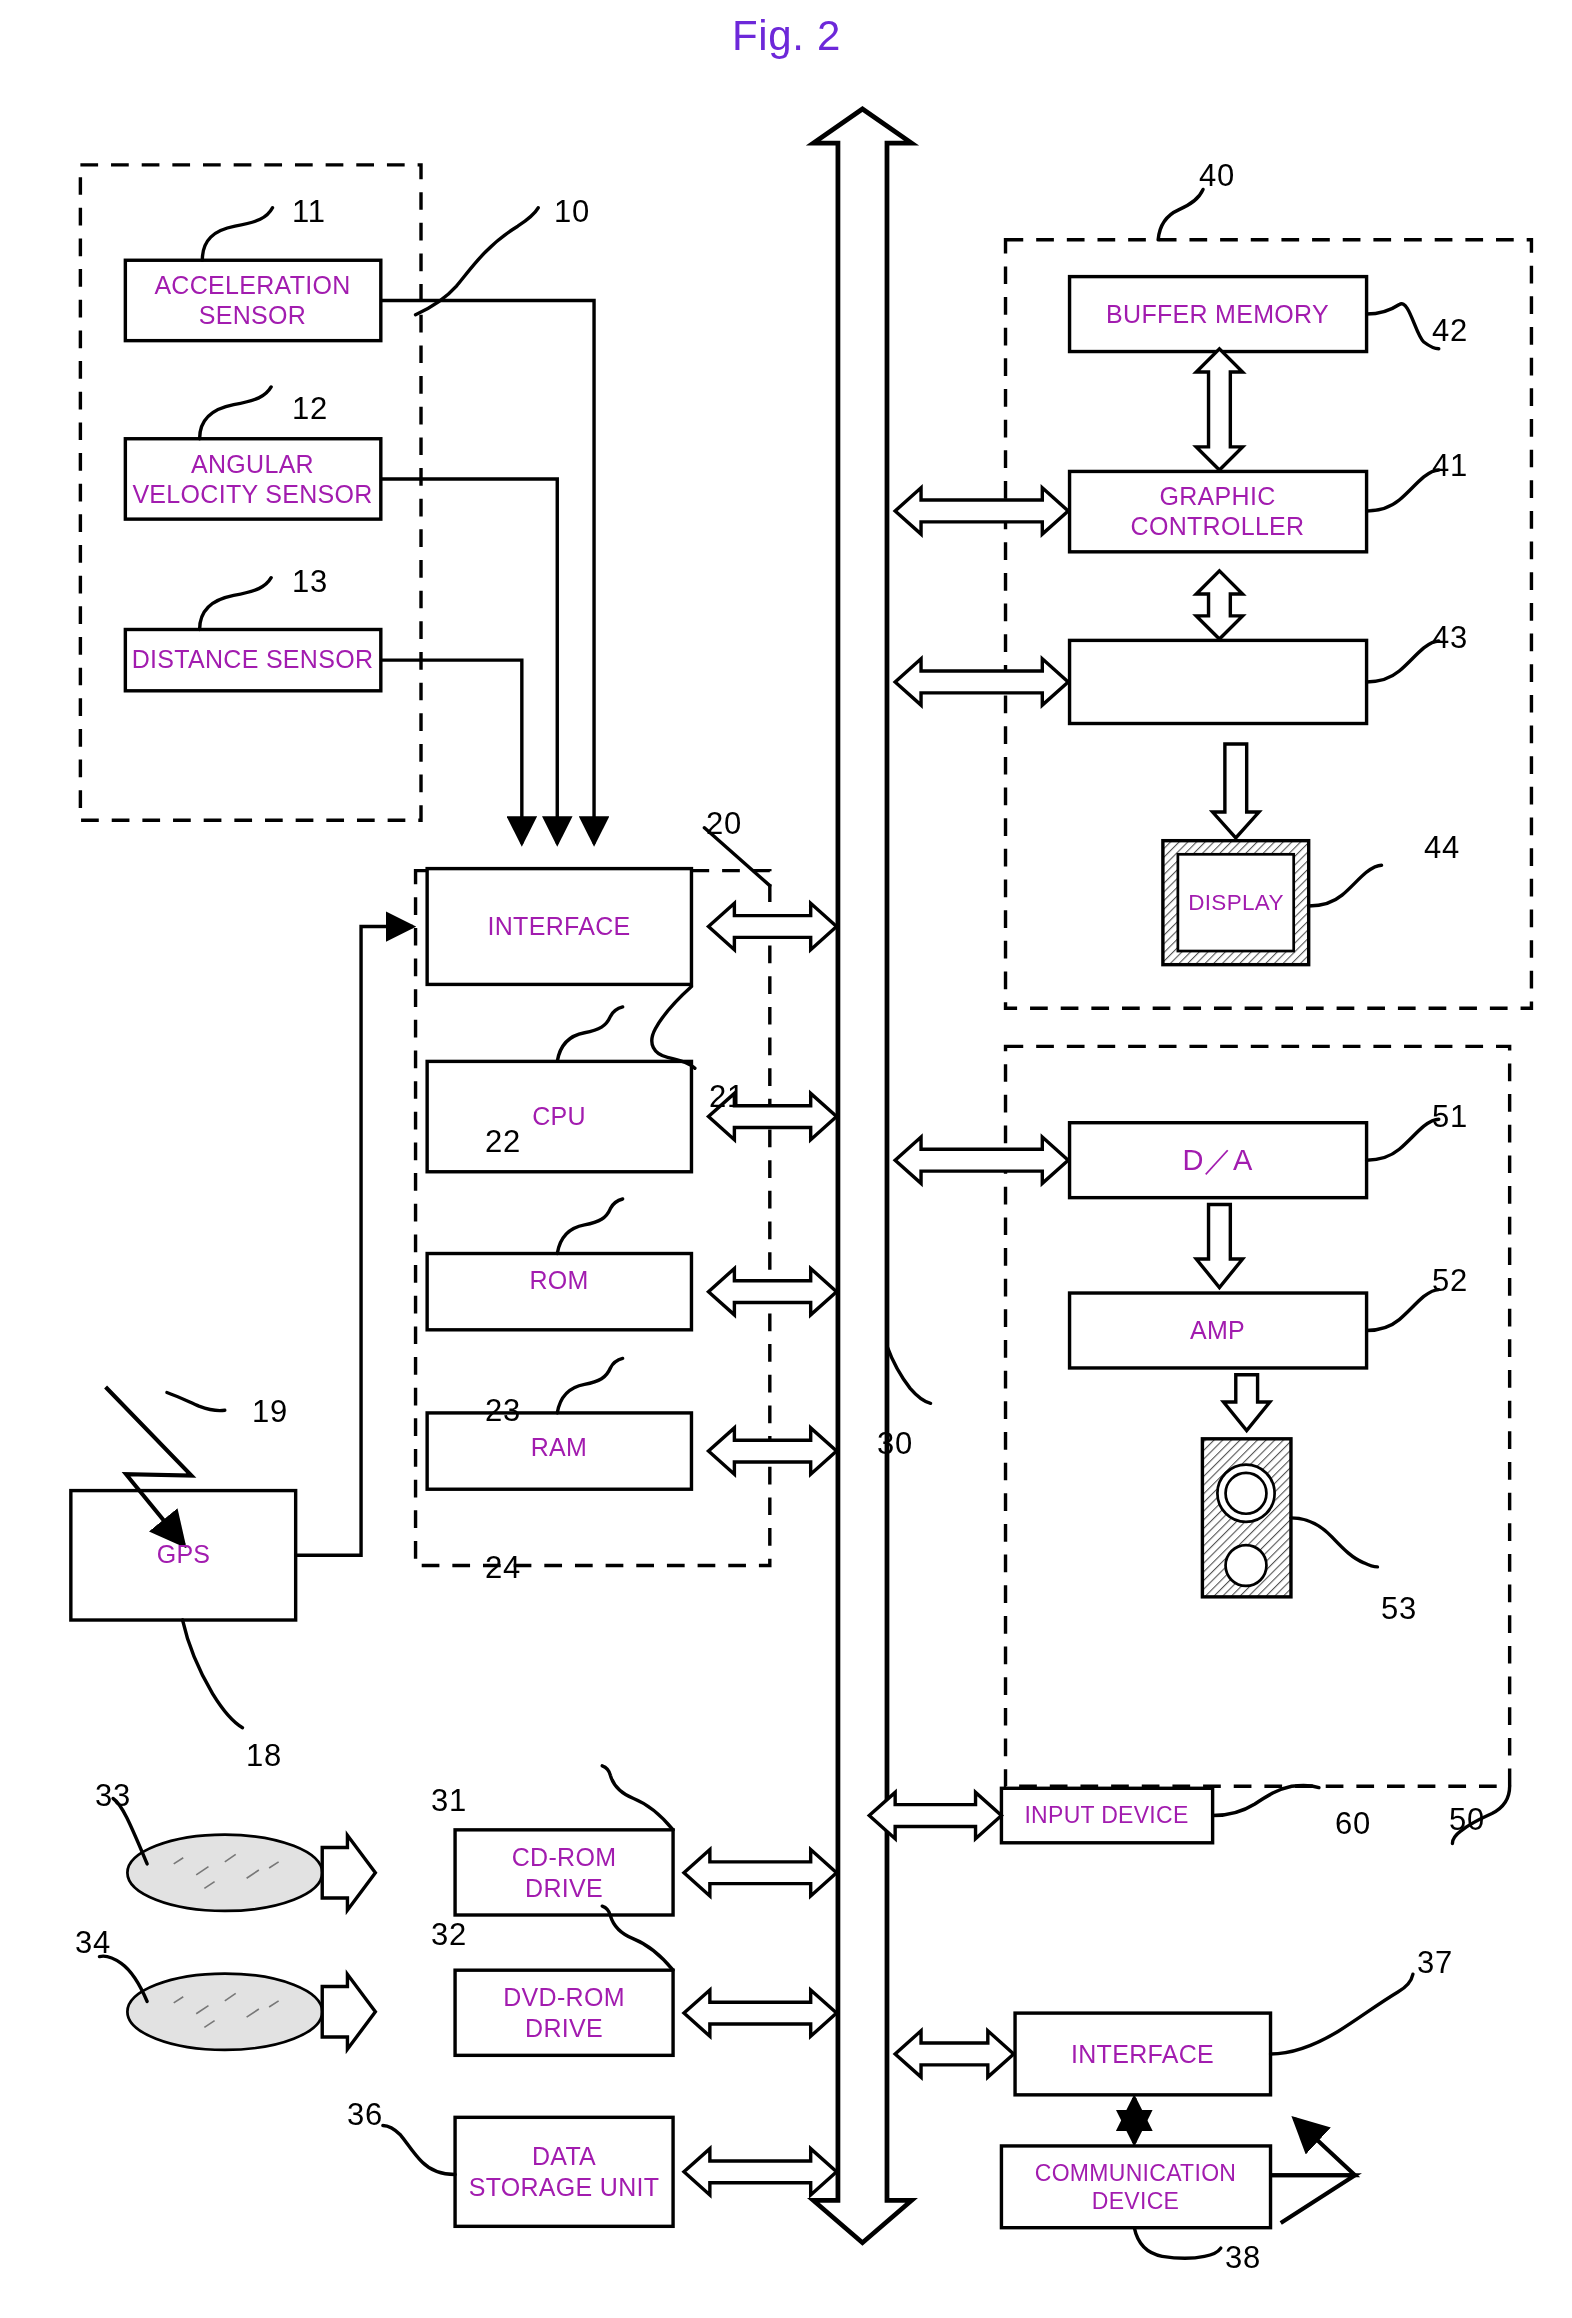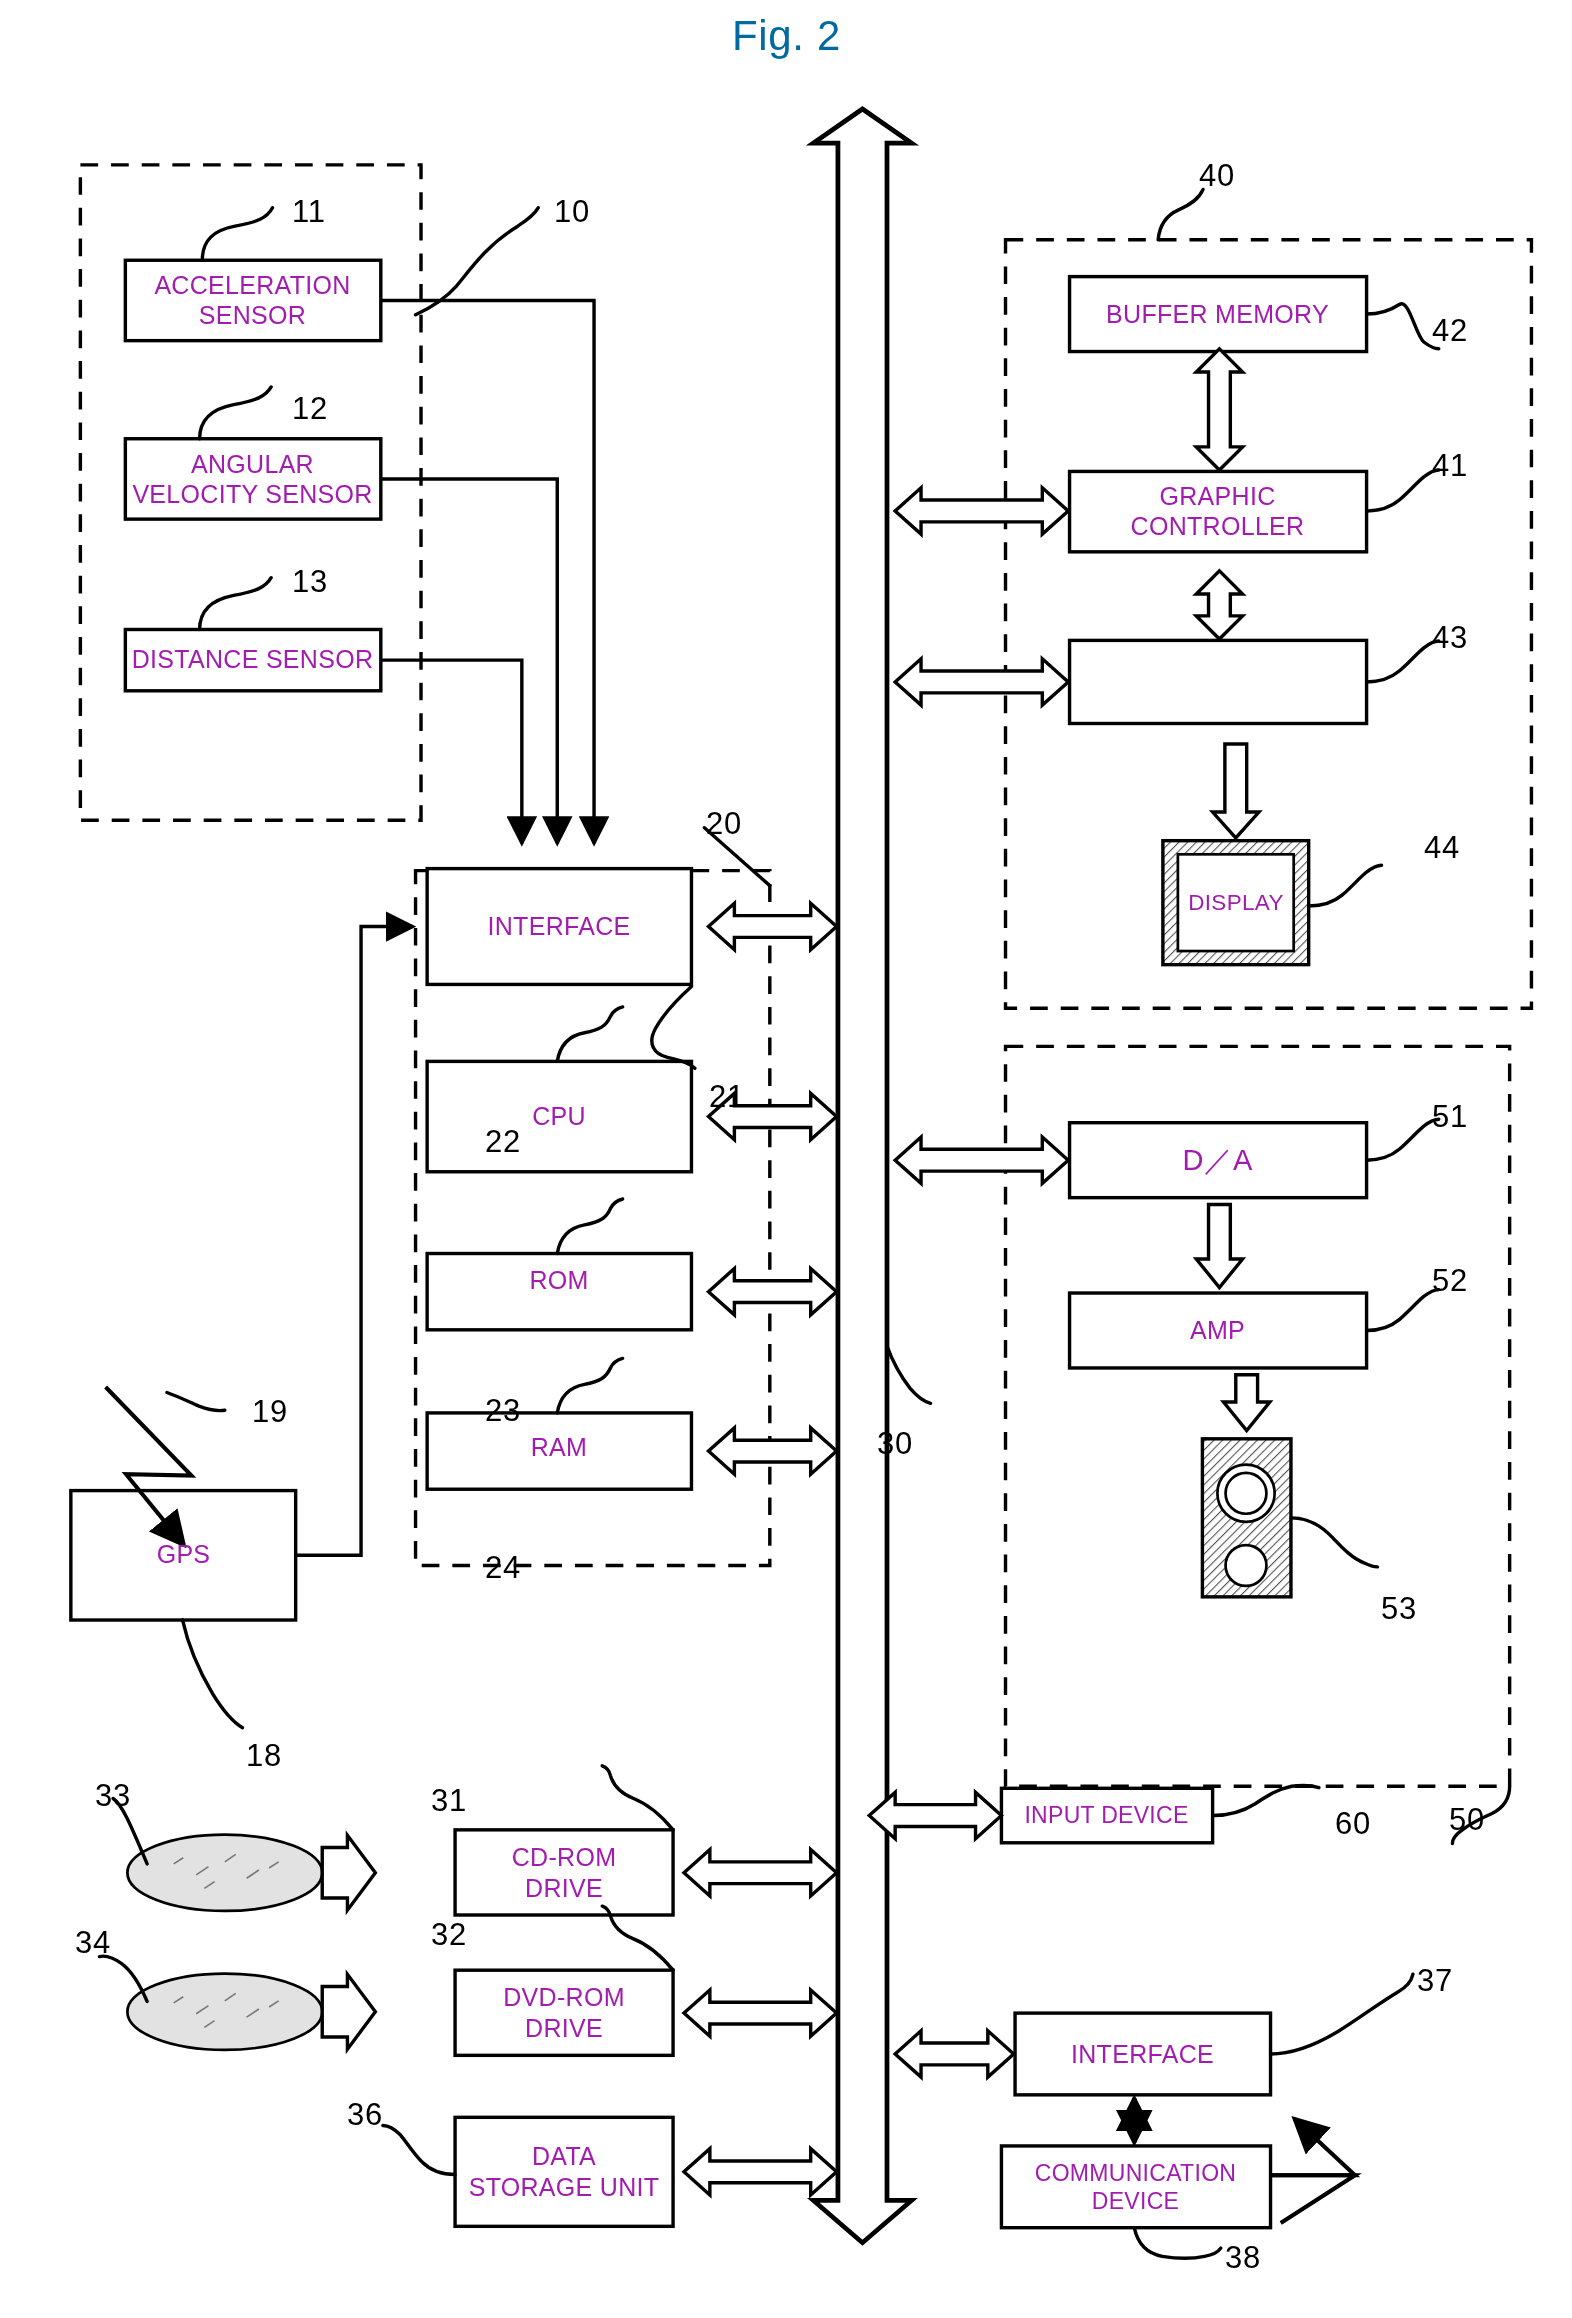--- a/index.html
+++ b/index.html
@@ -1,21 +1,21 @@
 <!DOCTYPE html>
 <html style="font-size:11px"><head>
 <meta charset="utf-8">
 <style>
   html,body{margin:0;padding:0;background:#fff;}
   body{font-family:"Liberation Sans", sans-serif;}
   #stage{position:relative;width:1573px;height:2319px;background:#fff;overflow:hidden;}
   #svgroot{position:absolute;left:0;top:0;width:1573px;height:2319px;}
   .fig-title{
     position:absolute; left:0; top:12.3px; width:1573px; text-align:center;
-    font-size:42px; letter-spacing:0.7px; color:#0369a1; font-family:"Liberation Sans", sans-serif;
+    font-size:42px; letter-spacing:0.7px; color:#6d28d9; font-family:"Liberation Sans", sans-serif;
   }
   .blk-label{
     position:absolute; display:flex; align-items:center; justify-content:center;
     text-align:center; color:#a21caf; font-family:Liberation Sans, sans-serif;
     font-size:25px; line-height:1.22; letter-spacing:0.3px; pointer-events:none;
   }
   .ref-num{
     position:absolute; color:#000; font-family:"Liberation Sans", sans-serif;
     font-size:31px; letter-spacing:0.7px;
   }
@@ -261,21 +261,21 @@
   <div class="ref-num" style="left:709px;top:1079px;">21</div>
   <div class="ref-num" style="left:485px;top:1124px;">22</div>
   <div class="ref-num" style="left:485px;top:1393px;">23</div>
   <div class="ref-num" style="left:485px;top:1550px;">24</div>
   <div class="ref-num" style="left:877px;top:1426px;">30</div>
   <div class="ref-num" style="left:431px;top:1783px;">31</div>
   <div class="ref-num" style="left:431px;top:1917px;">32</div>
   <div class="ref-num" style="left:95px;top:1778px;">33</div>
   <div class="ref-num" style="left:75px;top:1925px;">34</div>
   <div class="ref-num" style="left:347px;top:2097px;">36</div>
-  <div class="ref-num" style="left:1417px;top:1945px;margin-top:18px;">37</div>
+  <div class="ref-num" style="left:1417px;top:1945px;">37</div>
   <div class="ref-num" style="left:1225px;top:2240px;">38</div>
   <div class="ref-num" style="left:1199px;top:158px;">40</div>
   <div class="ref-num" style="left:1432px;top:448px;">41</div>
   <div class="ref-num" style="left:1432px;top:313px;">42</div>
   <div class="ref-num" style="left:1432px;top:620px;">43</div>
   <div class="ref-num" style="left:1424px;top:830px;">44</div>
   <div class="ref-num" style="left:1449px;top:1802px;">50</div>
   <div class="ref-num" style="left:1432px;top:1099px;">51</div>
   <div class="ref-num" style="left:1432px;top:1263px;">52</div>
   <div class="ref-num" style="left:1381px;top:1591px;">53</div>

